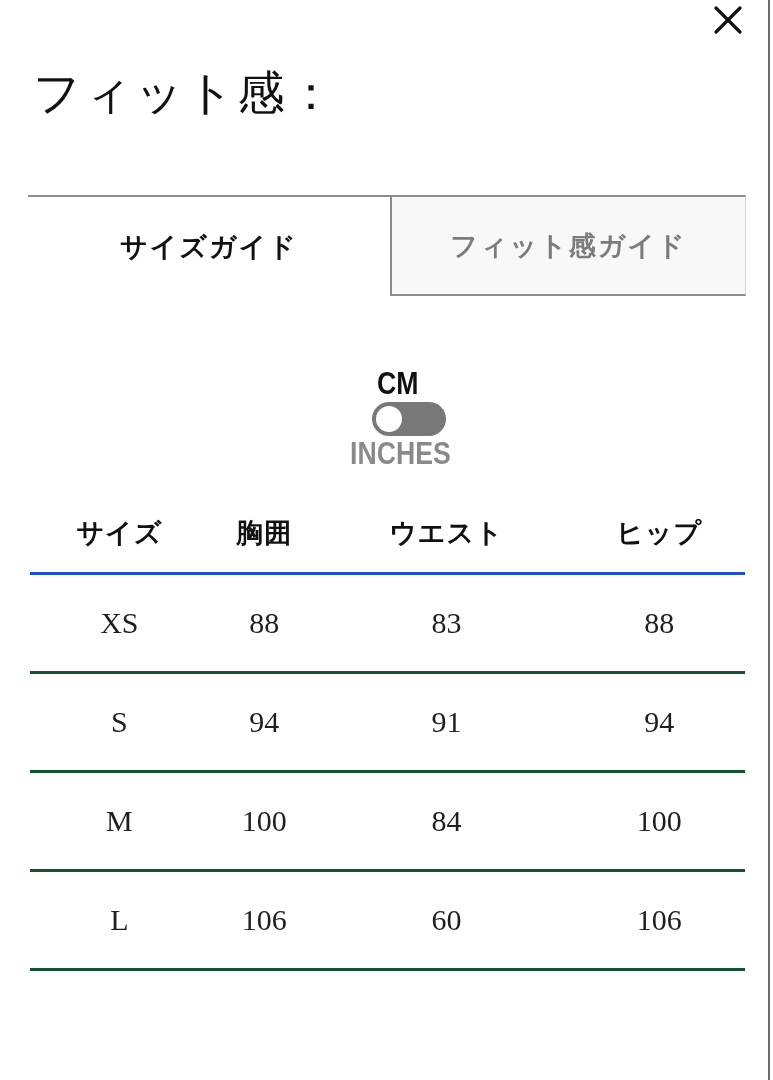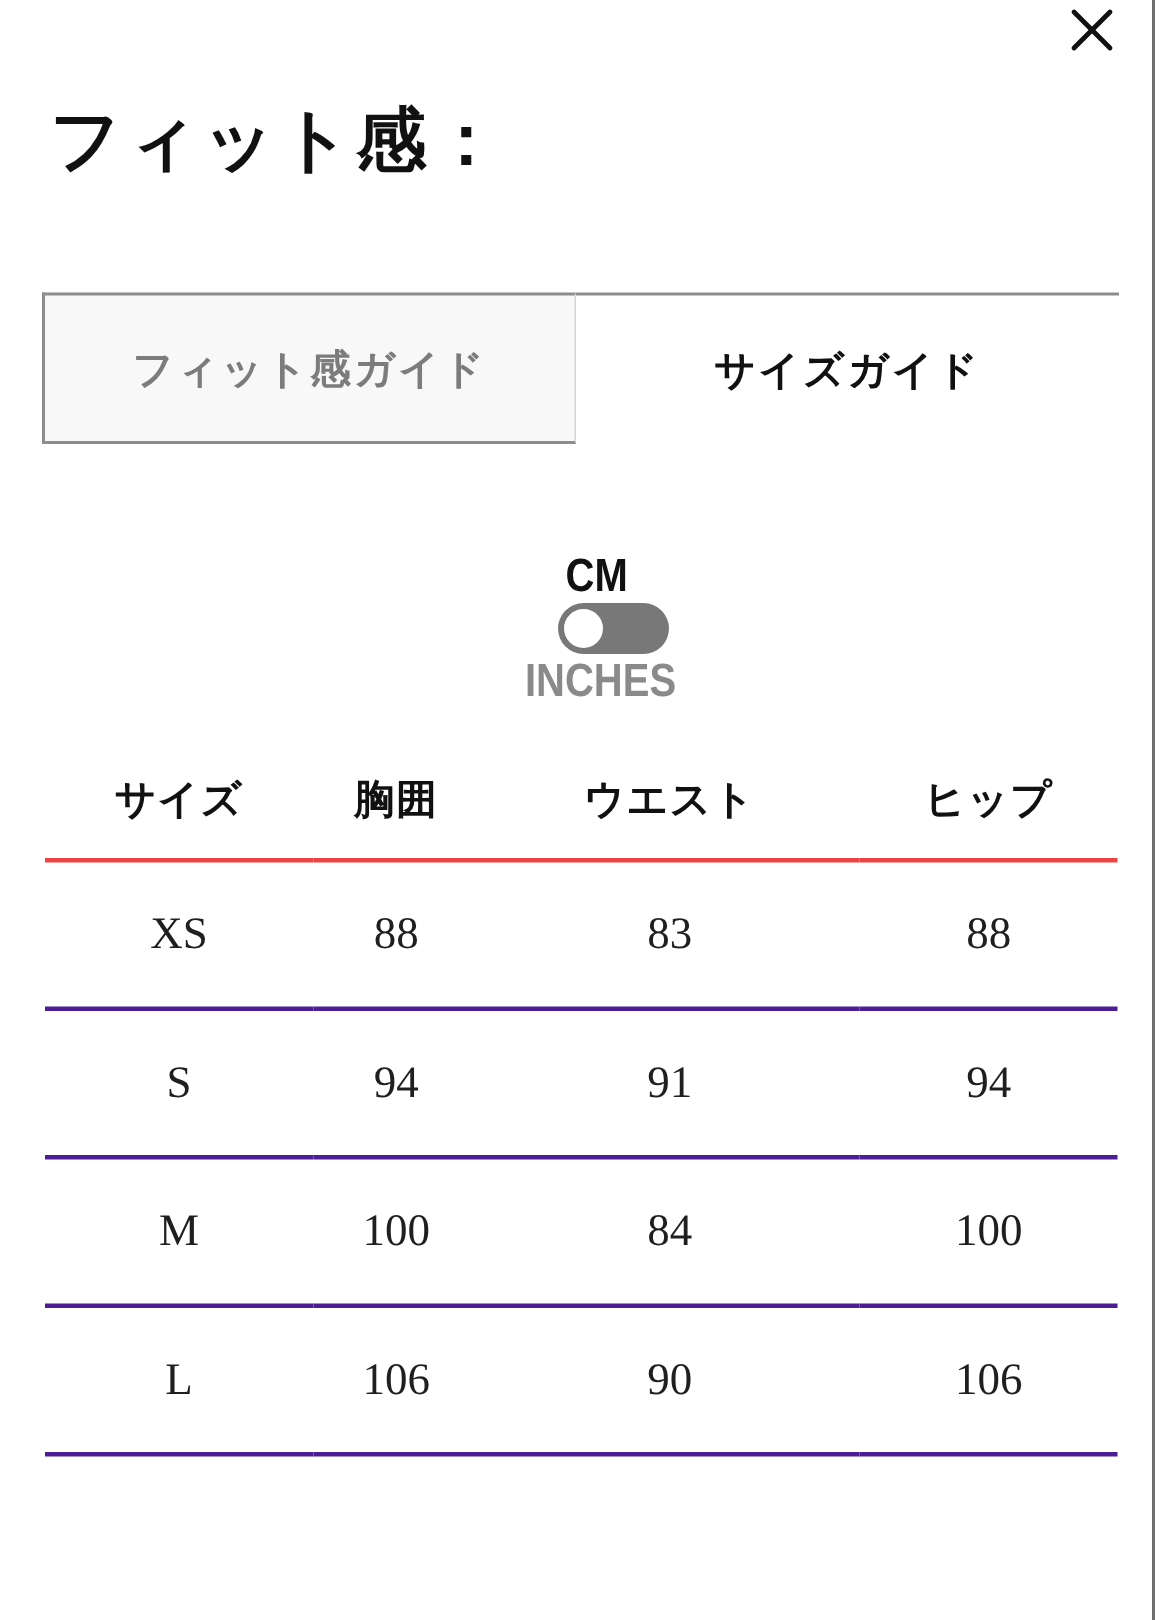--- a/index.html
+++ b/index.html
@@ -40,21 +40,21 @@
     align-items: center;
     justify-content: center;
   }
   .close-btn svg { display: block; }
   
   .modal-title {
     margin: 0;
     padding: 64px 0 0 33px;
     font-size: 47px;
     line-height: 58px;
-    font-weight: 700;
+    font-weight: 400;
     letter-spacing: 3px;
     color: #111111;
   }
   
   .tab-bar {
     display: flex;
     margin-left: 28px;
     margin-top: 73px;
     width: 718px;
     height: 101px;
@@ -128,58 +128,58 @@
     border-collapse: collapse;
     table-layout: fixed;
   }
   .size-table th {
     height: 78px;
     font-size: 27px;
     font-weight: 700;
     color: #111111;
     text-align: center;
     vertical-align: middle;
-    border-bottom: 3px solid #ef4444;
+    border-bottom: 3px solid #1d4ed8;
     letter-spacing: 1px;
     font-family: Liberation Sans, sans-serif;
     padding: 0;
   }
   .size-table td {
     height: 96px;
     font-family: "Liberation Serif", serif;
     font-size: 30px;
     color: #1f1f1f;
     text-align: center;
     vertical-align: middle;
-    border-bottom: 3px solid #4c1d95;
+    border-bottom: 3px solid #14532d;
     padding: 0;
   }
 </style>
 </head>
 <body>
 
 <div class="viewport">
 
   <button class="close-btn">
     <span>
       <svg width="40" height="40" viewBox="0 0 40 40">
         <line x1="9" y1="5" x2="33" y2="29" stroke="#111111" stroke-width="3.2" stroke-linecap="round"></line>
         <line x1="33" y1="5" x2="9" y2="29" stroke="#111111" stroke-width="3.2" stroke-linecap="round"></line>
       </svg>
     </span>
   </button>
 
   <h1 class="modal-title">フィット感：</h1>
 
   <div class="tab-bar">
+    <div class="tab tab-active">
+      <span>サイズガイド</span>
+    </div>
     <div class="tab tab-inactive">
       <span>フィット感ガイド</span>
-    </div>
-    <div class="tab tab-active">
-      <span>サイズガイド</span>
     </div>
   </div>
 
   <div class="unit-row">
     <span class="unit-label unit-label-cm">CM</span>
     <div class="toggle-switch">
       <div class="toggle-knob"></div>
     </div>
     <span class="unit-label unit-label-inches">INCHES</span>
   </div>
@@ -214,21 +214,21 @@
         </tr>
         <tr>
           <td>M</td>
           <td>100</td>
           <td>84</td>
           <td>100</td>
         </tr>
         <tr>
           <td>L</td>
           <td>106</td>
-          <td>90</td>
+          <td>60</td>
           <td>106</td>
         </tr>
       </tbody>
   </table>
 
   <div class="right-edge-line"></div>
 
 </div>
 
 </body></html>

